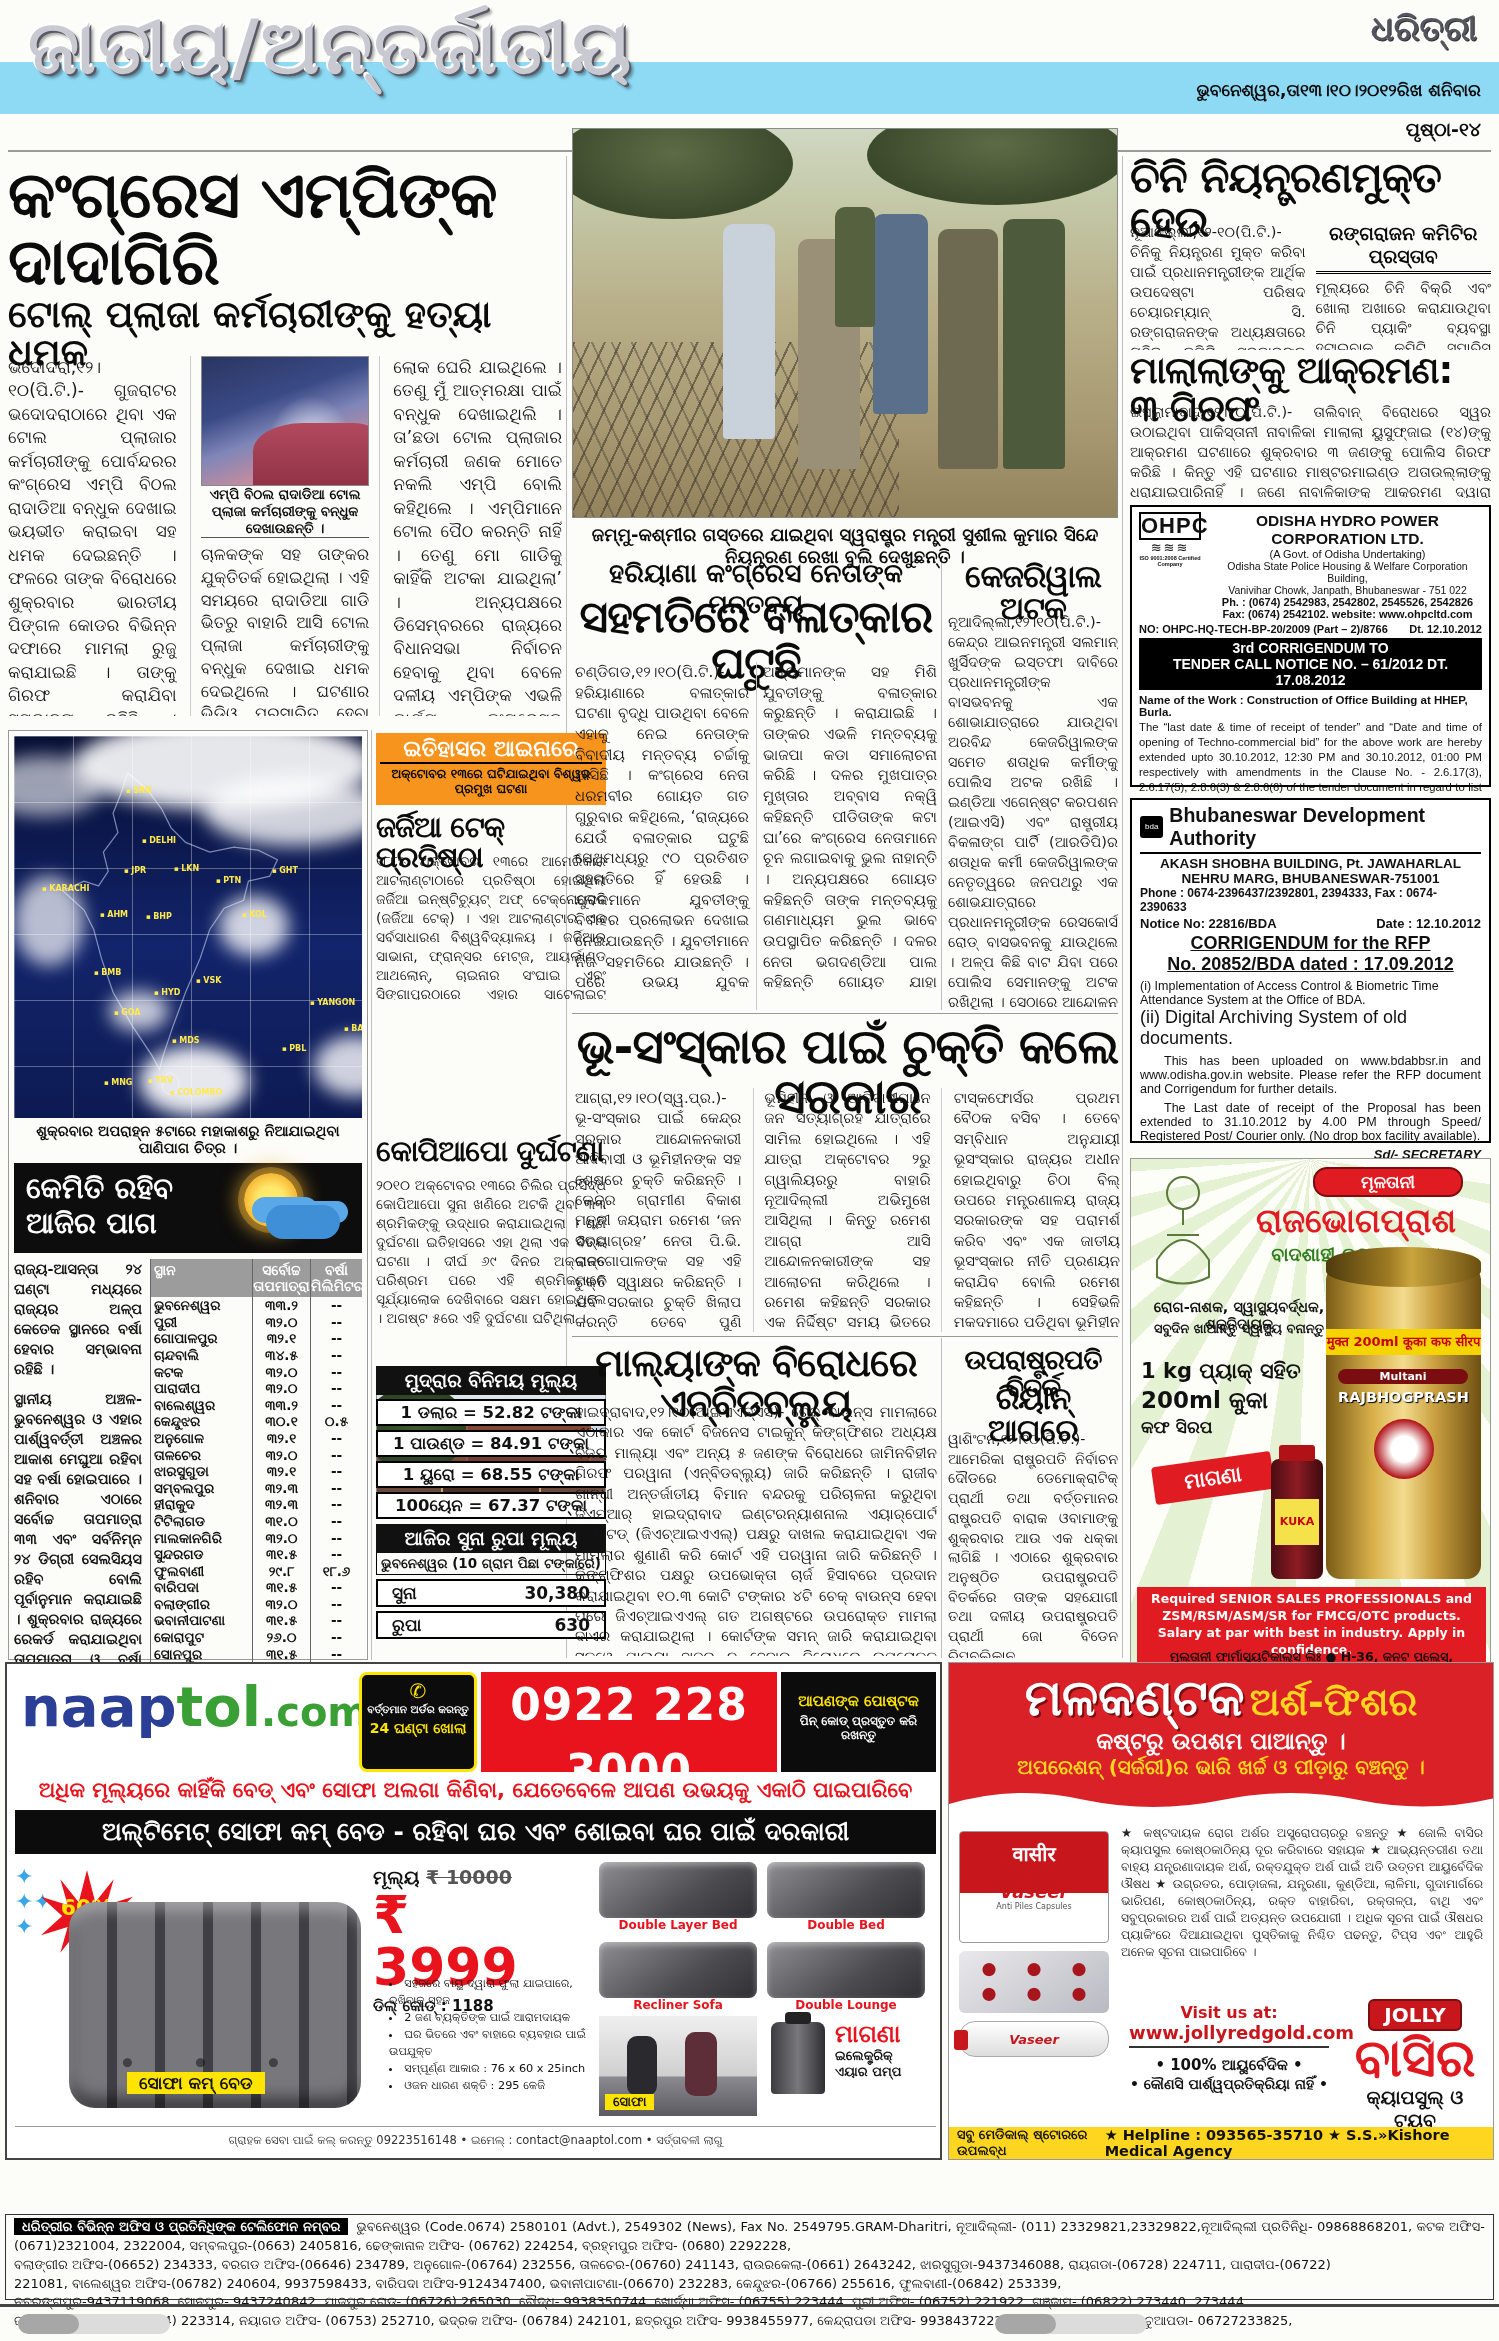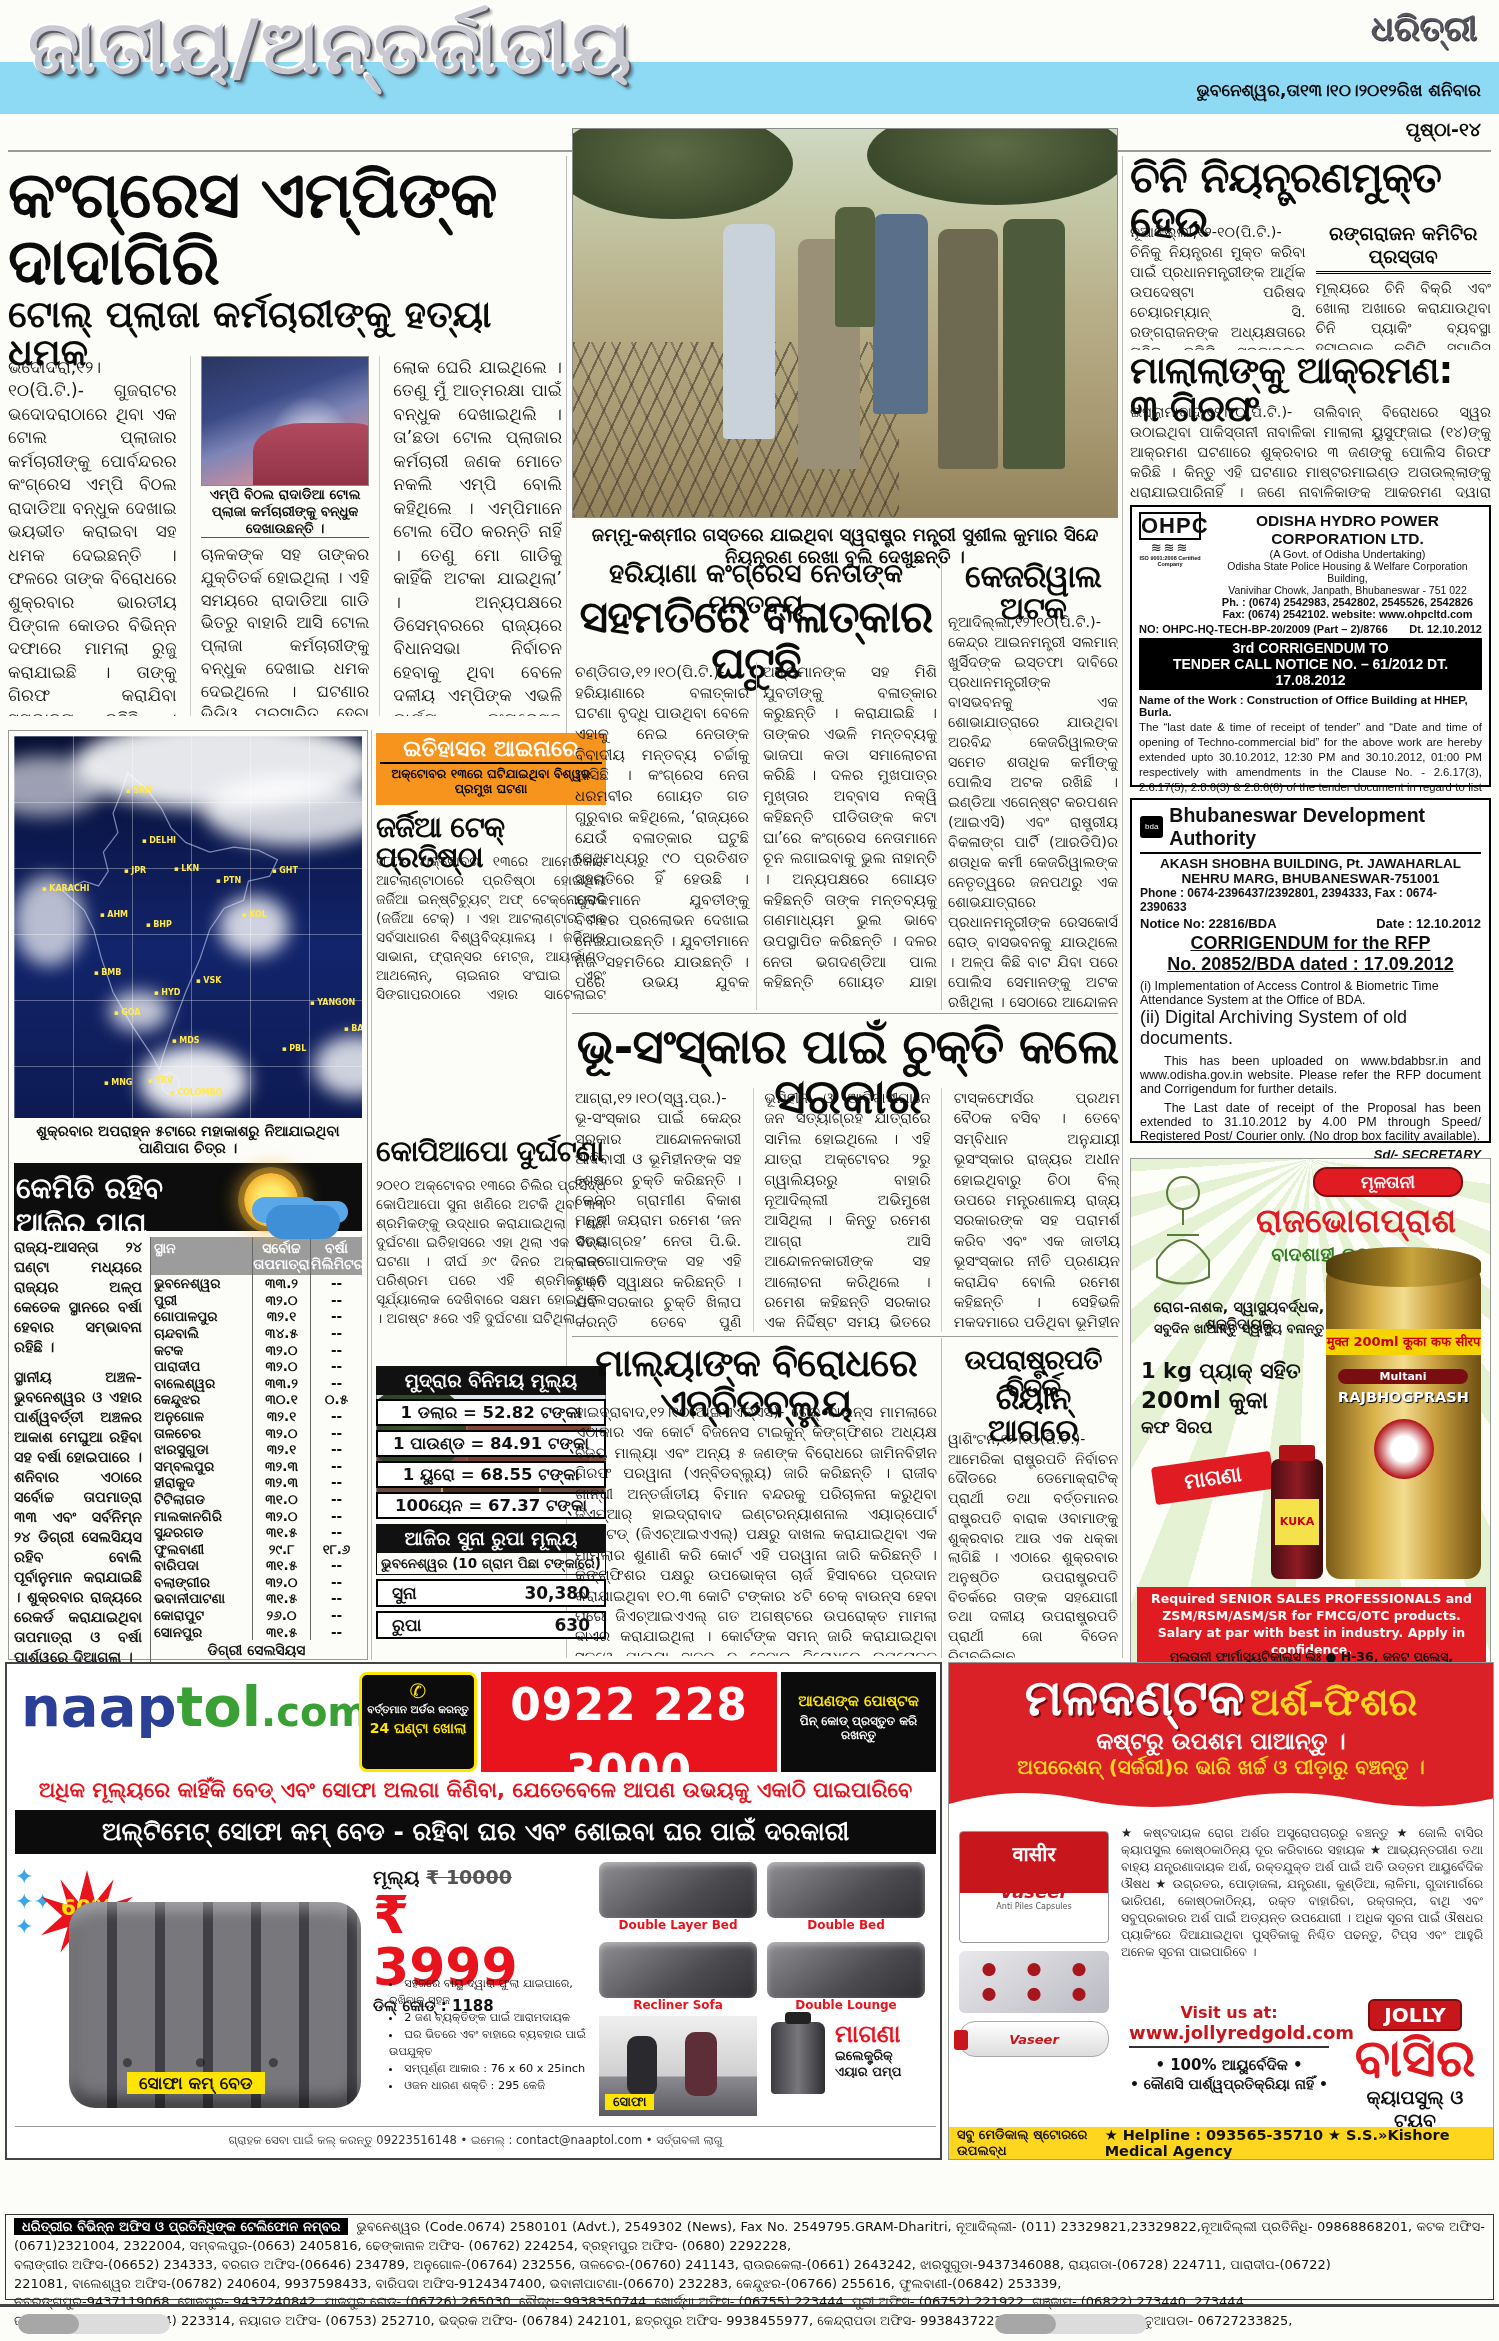--- a/index.html
+++ b/index.html
@@ -282,37 +282,37 @@
       <div>
 
       <span class="city" style="left: 112px; top: 50px;">SRN</span>
           <span class="city" style="left: 128px; top: 100px;">DELHI</span>
           <span class="city" style="left: 110px; top: 130px;">JPR</span>
           <span class="city" style="left: 160px; top: 128px;">LKN</span>
           <span class="city" style="left: 202px; top: 140px;">PTN</span>
           <span class="city" style="left: 258px; top: 130px;">GHT</span>
           <span class="city" style="left: 28px; top: 148px;">KARACHI</span>
           <span class="city" style="left: 86px; top: 174px;">AHM</span>
-          <span class="city" style="left: 132px; top: 184px;">BHP</span>
+          <span class="city" style="left: 132px; top: 176px;">BHP</span>
           <span class="city" style="left: 228px; top: 174px;">KOL</span>
           <span class="city" style="left: 80px; top: 232px;">BMB</span>
           <span class="city" style="left: 140px; top: 252px;">HYD</span>
           <span class="city" style="left: 182px; top: 240px;">VSK</span>
           <span class="city" style="left: 100px; top: 272px;">GOA</span>
           <span class="city" style="left: 158px; top: 300px;">MDS</span>
           <span class="city" style="left: 296px; top: 262px;">YANGON</span>
           <span class="city" style="left: 268px; top: 308px;">PBL</span>
           <span class="city" style="left: 330px; top: 288px;">BAN</span>
           <span class="city" style="left: 90px; top: 342px;">MNG</span>
           <span class="city" style="left: 134px; top: 340px;">TRV</span>
           <span class="city" style="left: 156px; top: 352px;">COLOMBO</span>
         </div>
     </div>
     <div class="cap" style="font-size:14.5px;margin-top:5px">ଶୁକ୍ରବାର ଅପରାହ୍ନ ୫ଟାରେ ମହାକାଶରୁ ନିଆଯାଇଥିବା ପାଣିପାଗ ଚିତ୍ର ।</div>
-    <div class="wx-title" style="position:relative;margin-top:6px;height:68px;padding:8px 2px">
+    <div class="wx-title" style="position:relative;margin-top:6px;height:90px;padding:8px 12px">
       <div style="font-size:29px">କେମିତି ରହିବ</div>
       <div style="font-size:29px">ଆଜିର ପାଗ</div>
       <div class="sun" style="right:64px;top:10px"></div>
       <div class="cloudicon" style="right:22px;top:42px"></div>
     </div>
     <div style="display:flex;gap:8px;margin-top:6px">
       <div style="width:128px">
         <div class="btxt" style="font-size:14.5px;font-weight:bold">ରାଜ୍ୟ-ଆସନ୍ତା ୨୪ ଘଣ୍ଟା ମଧ୍ୟରେ ରାଜ୍ୟର ଅଳ୍ପ କେତେକ ସ୍ଥାନରେ ବର୍ଷା ହେବାର ସମ୍ଭାବନା ରହିଛି ।</div>
         <div class="btxt" style="font-size:14.5px;font-weight:bold;margin-top:10px">ସ୍ଥାନୀୟ ଅଞ୍ଚଳ- ଭୁବନେଶ୍ୱର ଓ ଏହାର ପାର୍ଶ୍ୱବର୍ତ୍ତୀ ଅଞ୍ଚଳର ଆକାଶ ମେଘୁଆ ରହିବା ସହ ବର୍ଷା ହୋଇପାରେ । ଶନିବାର ଏଠାରେ ସର୍ବୋଚ୍ଚ ତାପମାତ୍ରା ୩୩ ଏବଂ ସର୍ବନିମ୍ନ ୨୪ ଡିଗ୍ରୀ ସେଲସିୟସ ରହିବ ବୋଲି ପୂର୍ବାନୁମାନ କରାଯାଇଛି । ଶୁକ୍ରବାର ରାଜ୍ୟରେ ରେକର୍ଡ କରାଯାଇଥିବା ତାପମାତ୍ରା ଓ ବର୍ଷା ପାର୍ଶ୍ୱରେ ଦିଆଗଲା ।</div>
       </div>

